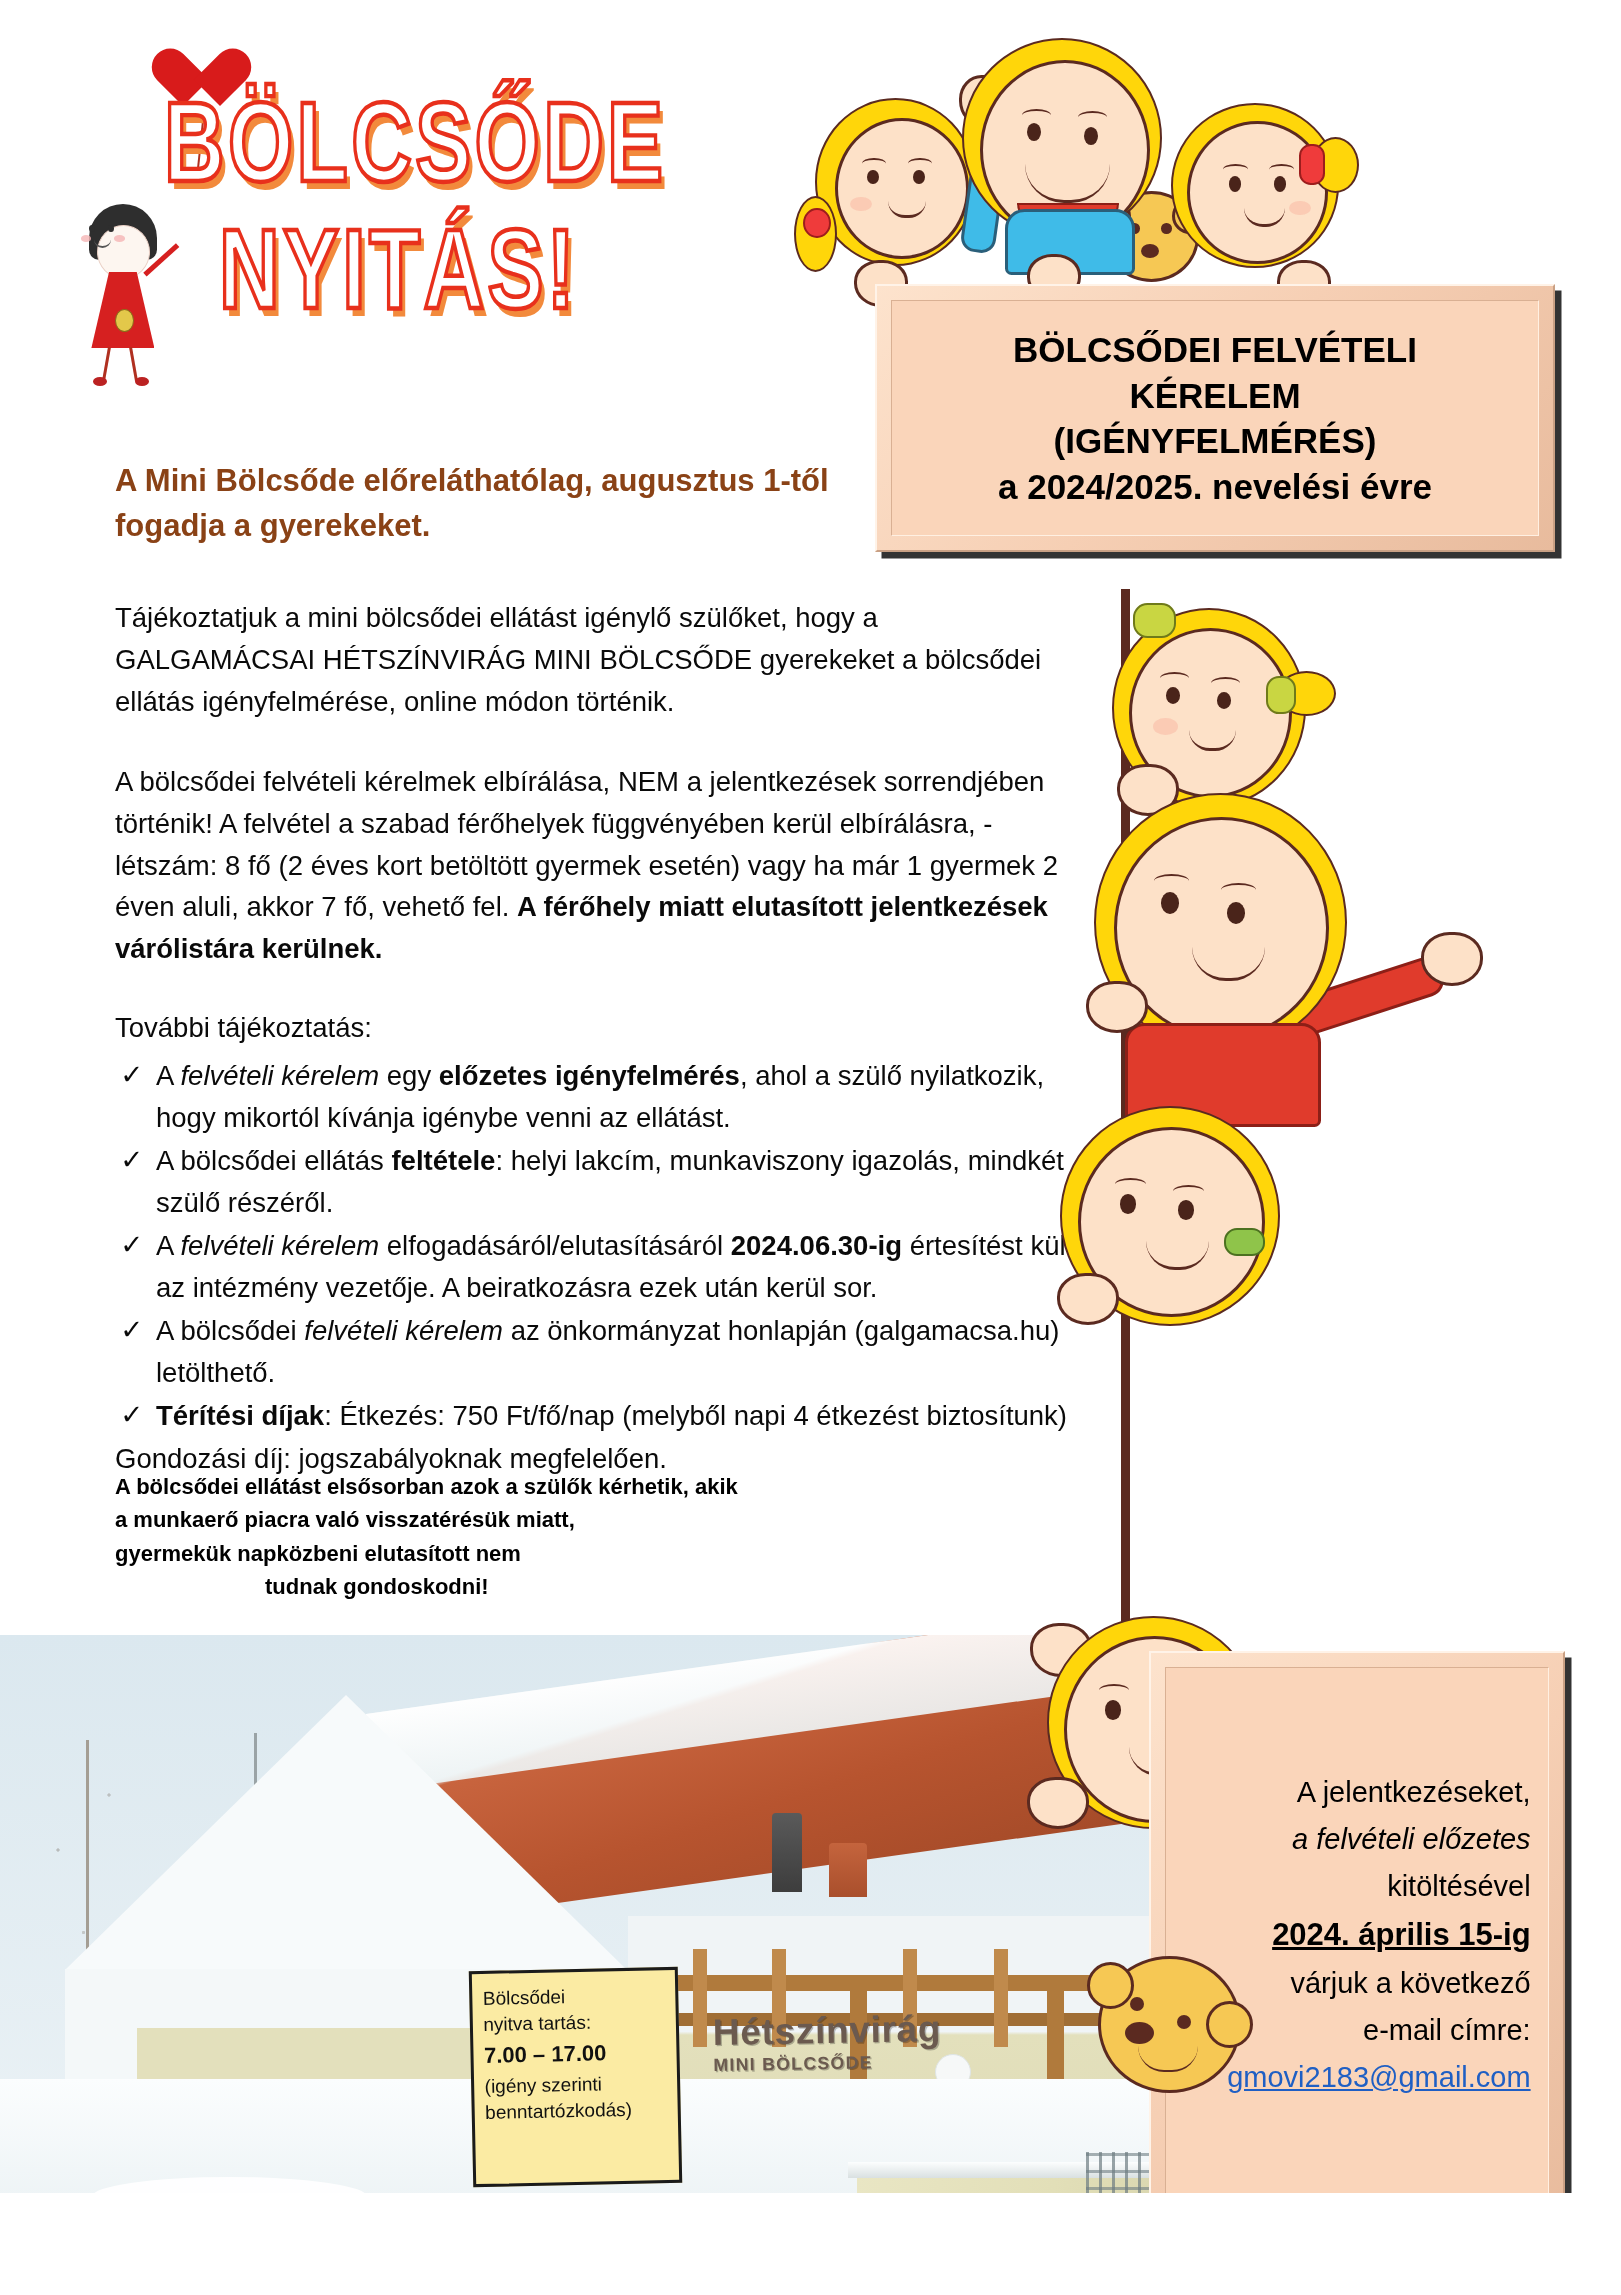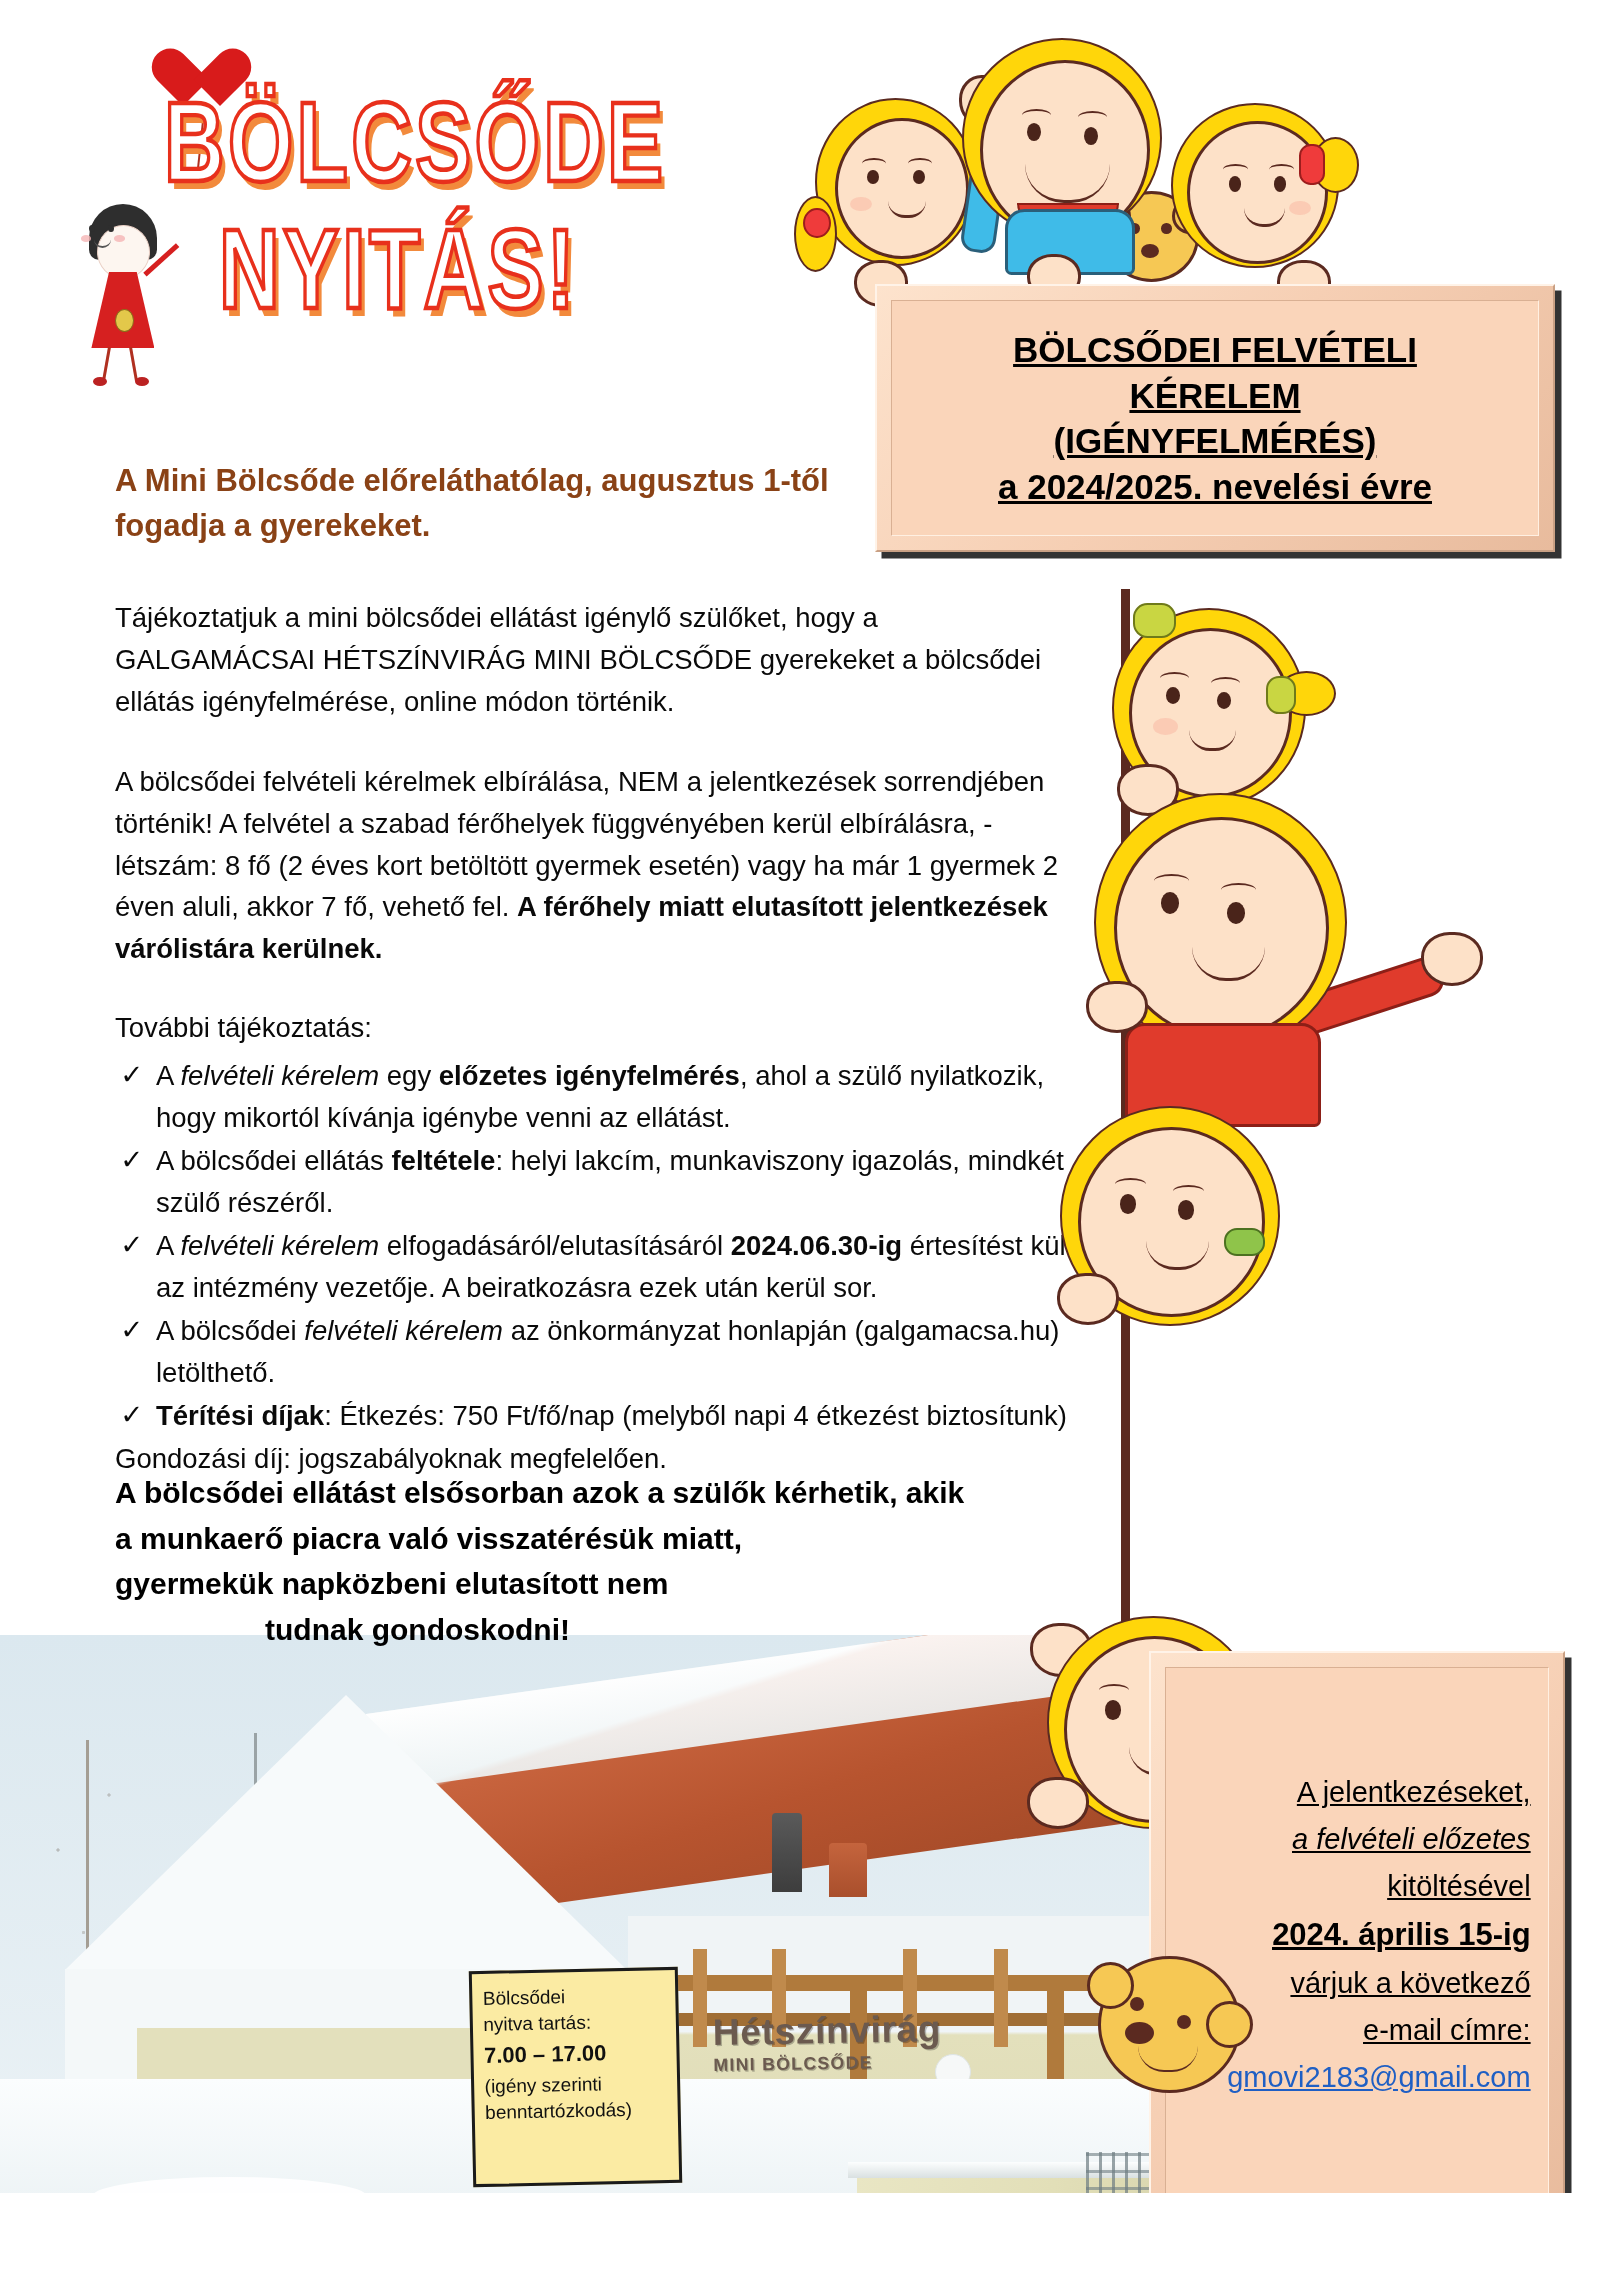--- a/index.html
+++ b/index.html
@@ -156,21 +156,21 @@
   }
   .checklist li em { font-style: italic; }
   .checklist li b { font-weight: 700; }
   .plain-line { padding-left: 0; }
 
   
   #closing {
     position: absolute;
     left: 115px; top: 1470px;
     width: 929px;
-    font-size: 30px;
+    font-size: 22px;
     font-weight: 700;
     line-height: 1.52;
     color: #000;
     z-index: 6;
   }
   #closing .indent { display: block; padding-left: 150px; }
 
   
   .frame-box {
     position: absolute;
@@ -187,21 +187,20 @@
     width: 100%; height: 100%;
     box-sizing: border-box;
     background: #fad5ba;
     border-top: 1.3px solid #d9b093;
     border-left: 1.3px solid #d9b093;
     border-right: 1.3px solid #fff0e2;
     border-bottom: 1.3px solid #fff0e2;
     display: flex;
     flex-direction: column;
     justify-content: center;
-    text-decoration: underline;
   }
 
   #announce-box {
     left: 875px; top: 284px;
     width: 680px; height: 268px;
     z-index: 5;
   }
   #announce-box .inner { align-items: center; }
   #announce-box .line {
     font-size: 35px;

